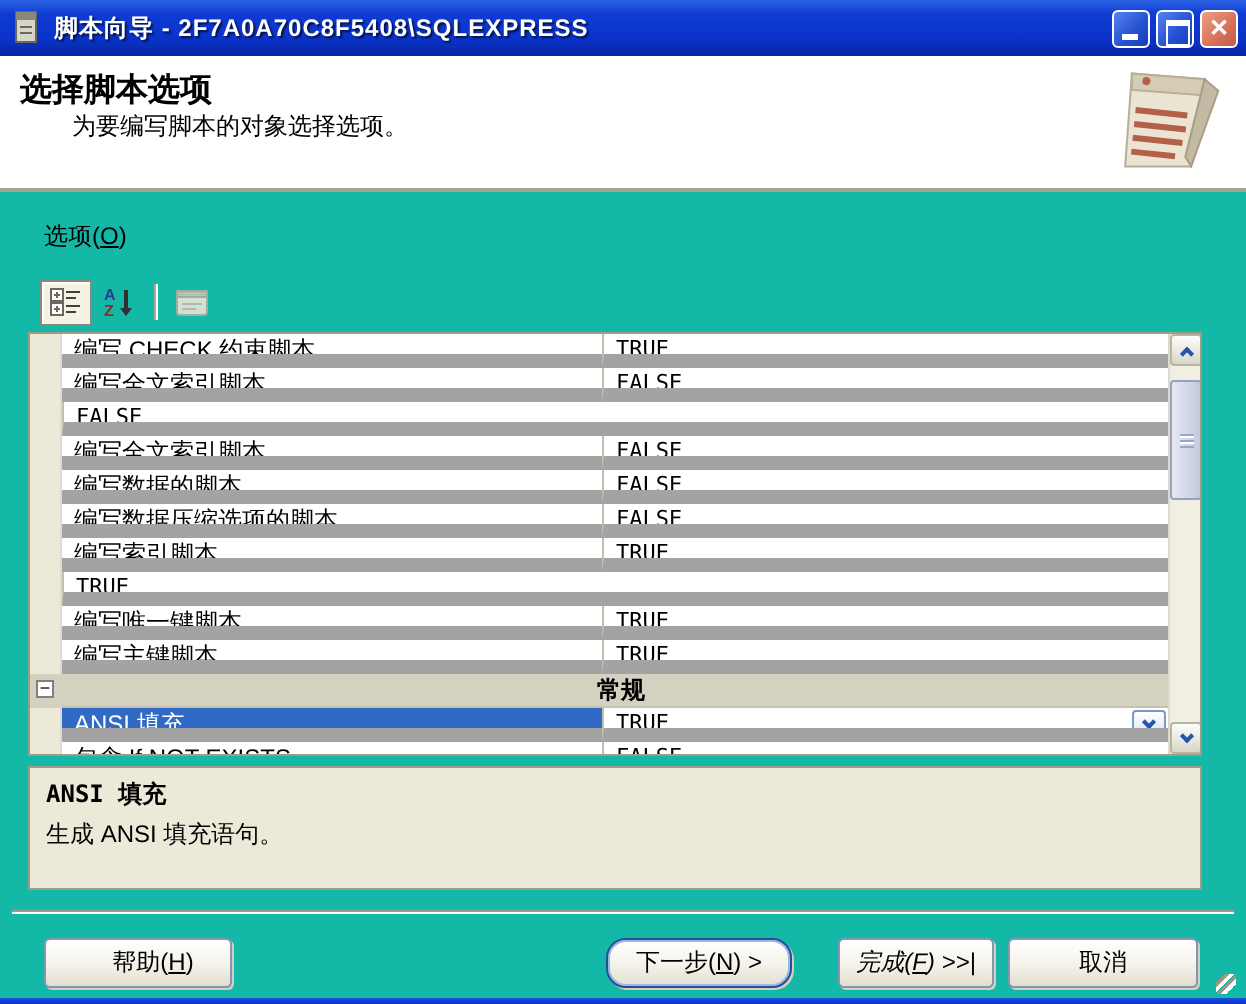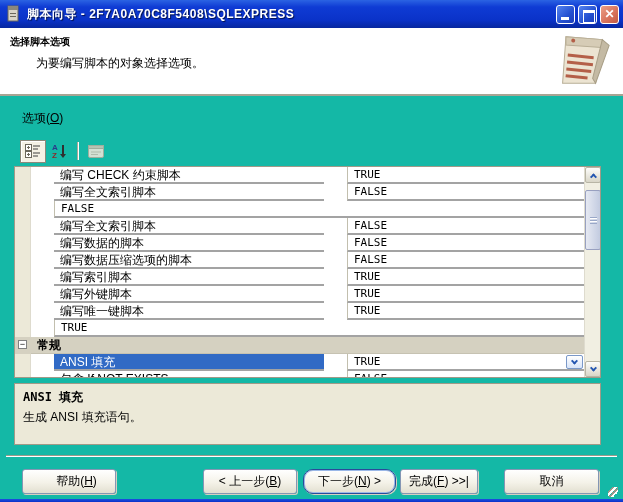--- a/index.html
+++ b/index.html
@@ -27,45 +27,45 @@
   .winbtn.min, .winbtn.max { background:linear-gradient(135deg,#5584f0 0%,#2450d0 60%,#1b3db8 100%); }
   .winbtn.close { background:linear-gradient(135deg,#eb9f86 0%,#d7715a 60%,#c05a44 100%); }
   .winbtn.min::after { content:""; position:absolute; left:4px; bottom:3px; width:8px; height:3px; background:#fff; }
   .winbtn.max::after { content:""; position:absolute; left:4px; top:4px; width:10px; height:9px;
     border:1px solid #fff; border-top-width:3px; }
   .winbtn.close::before { content:"✕"; color:#fff; font-weight:bold; font-size:12px; }
 
   
   .header { position:absolute; left:0; right:0; top:28px; height:68px; background:#fff;
     border-bottom:2px solid #a8a494; z-index:4; }
-  .h-title { position:absolute; left:10px; top:7px; font-size:10px; font-weight:bold; }
+  .h-title { position:absolute; left:10px; top:7px; font-size:16px; font-weight:bold; }
   .h-sub   { position:absolute; left:36px; top:27px; font-size:12px; }
   .h-img { position:absolute; right:4px; top:1px; width:78px; height:63px; }
 
   
   .opt-label { position:absolute; left:22px; top:110px; }
   .toolbar { position:absolute; left:20px; top:139px; height:24px; display:flex; align-items:center; }
   .tbtn { width:26px; height:23px; display:flex; align-items:center; justify-content:center; background:transparent; border:1px solid transparent; }
   .tbtn.active { border:1px solid #8a887a; background:#f4f1e5; box-shadow:inset 1px 1px 0 #fff; }
   .tbtn.disabled { opacity:.9; }
   .tsep { width:1px; height:18px; background:#aca899; margin:0 5px; box-shadow:1px 0 0 #fff; }
 
   
   .grid { position:absolute; left:14px; top:166px; width:587px; height:212px;
     border:1px solid #a09a88; background:#fff; overflow:hidden; }
   .rows { position:absolute; left:0; top:0; right:16px; bottom:0; overflow:hidden; }
   .grid-row { display:flex; height:17px; width:100%; }
   .strip { flex:0 0 16px; background:#ece9d8; border-right:1px solid #dedbce; position:relative; }
-  .cell { border-bottom:2px solid #a3a3a3; line-height:16px; white-space:nowrap; overflow:hidden;margin-left:23px; }
+  .cell { border-bottom:7px solid #a3a3a3; line-height:16px; white-space:nowrap; overflow:hidden; }
   .cell.name { flex:0 0 270px; padding-left:6px; }
   .cell.value { flex:1; padding-left:6px; border-left:1px solid #c2bfae; position:relative;
     font-family:"DejaVu Sans Mono", monospace; font-size:11px; }
   .grid-row.category { background:#d5d1c1; font-weight:bold; }
   .grid-row.category .strip { background:#d5d1c1; border-right:none; }
-  .grid-row.category .cat-name { flex:1; line-height:16px; padding-left:6px; border-bottom:1px solid #c6c2b2; }
+  .grid-row.category .cat-name { flex:1; line-height:16px; padding-left:6px; border-bottom:1px solid #c6c2b2;text-align:center; }
   .collapse-box { position:absolute; left:3px; top:3px; width:9px; height:9px; background:#fff;
     border:1px solid #808080; font-size:9px; line-height:7px; text-align:center; font-weight:normal; }
   .grid-row.selected .cell.name { background:#316ac5; color:#fff; }
   .dd-btn { position:absolute; right:1px; top:1px; width:17px; height:14px; border:1px solid #7a98c8;
     border-radius:2px; background:linear-gradient(180deg,#fff,#d8e4f8); display:flex;
     align-items:center; justify-content:center; }
   .chev { display:inline-block; width:5px; height:5px; border-left:2px solid #2456b0; border-bottom:2px solid #2456b0; }
   .chev.down { transform:rotate(-45deg) translate(1px,-1px); }
   .chev.up { transform:rotate(135deg) translate(1px,-1px); }
 
@@ -92,21 +92,21 @@
   
   .btn { position:absolute; top:469px; height:25px; border:1px solid #8496b4; border-radius:3px;
     background:linear-gradient(180deg,#ffffff 0%,#f4f2e8 55%,#e2dfd0 100%);
     font-family:"Liberation Sans", sans-serif; font-size:12px; text-align:center; line-height:23px;
     cursor:default; box-shadow:1px 1px 0 #d4d0c0; }
   .btn.default { border:1px solid #2a4a9a; box-shadow:inset 0 0 0 1px #9ab8e8, 1px 1px 0 #d4d0c0; }
   .btn u { text-decoration:underline; }
   .btn-help   { left:22px;  width:94px;padding-left:15px; }
   .btn-back   { left:203px; width:94px; }
   .btn-next   { left:303px; width:93px;border-radius:10px; }
-  .btn-finish { left:400px; width:78px; }
+  .btn-finish { left:419px; width:78px;font-style:italic; }
   .btn-cancel { left:504px; width:95px; }
 
   .grip { position:absolute; right:5px; bottom:5px; width:10px; height:10px;
     background:
       linear-gradient(135deg, transparent 0 50%, #9a9788 50% 62%, #fff 62% 75%, transparent 75%) ;
   }
   .grip::before { content:""; position:absolute; inset:0;
     background:linear-gradient(135deg, transparent 0 22%, #9a9788 22% 34%, #fff 34% 46%, transparent 46%); }
 
   u { text-decoration:underline; }
@@ -213,30 +213,30 @@
           <span class="cell name">编写数据压缩选项的脚本</span>
           <span class="cell value">FALSE</span>
         </div>
         <div class="grid-row">
           <span class="strip"></span>
           <span class="cell name">编写索引脚本</span>
           <span class="cell value">TRUE</span>
         </div>
         <div class="grid-row">
           <span class="strip"></span>
-          <span class="cell name">编写外键脚本</span>
           <span class="cell value">TRUE</span>
         </div>
         <div class="grid-row">
           <span class="strip"></span>
           <span class="cell name">编写唯一键脚本</span>
           <span class="cell value">TRUE</span>
         </div>
         <div class="grid-row">
           <span class="strip"></span>
+          <span class="cell name">编写主键脚本</span>
           <span class="cell value">TRUE</span>
         </div>
         <div class="grid-row category">
           <span class="strip">
             <span class="collapse-box">−</span>
           </span>
           <span class="cat-name">常规</span>
         </div>
         <div class="grid-row selected">
           <span class="strip"></span>
@@ -263,20 +263,19 @@
   </div>
 
   <div class="desc">
     <div class="desc-title">ANSI 填充</div>
     <div class="desc-text">生成 ANSI 填充语句。</div>
   </div>
 
   <div class="groove"></div>
 
   <div class="btn btn-help">帮助(<u>H</u>)</div>
-  <div class="btn btn-back">&lt; 上一步(<u>B</u>)</div>
   <div class="btn btn-next default">下一步(<u>N</u>) &gt;</div>
   <div class="btn btn-finish">完成(<u>F</u>) &gt;&gt;|</div>
   <div class="btn btn-cancel">取消</div>
 
   <div class="grip"></div>
 
 </div>
 
 </body></html>

